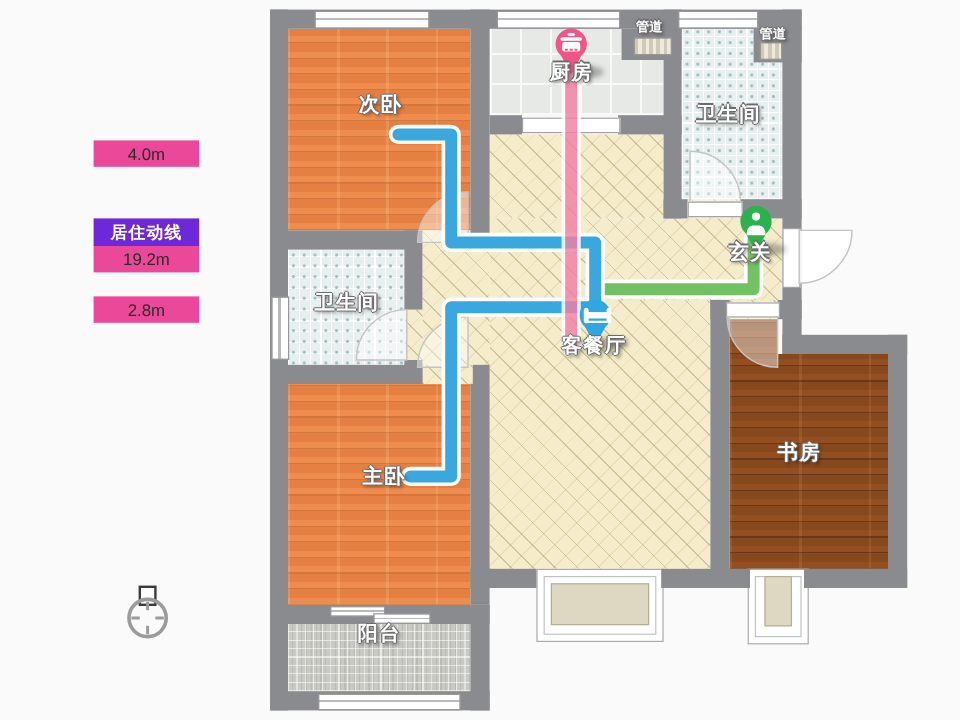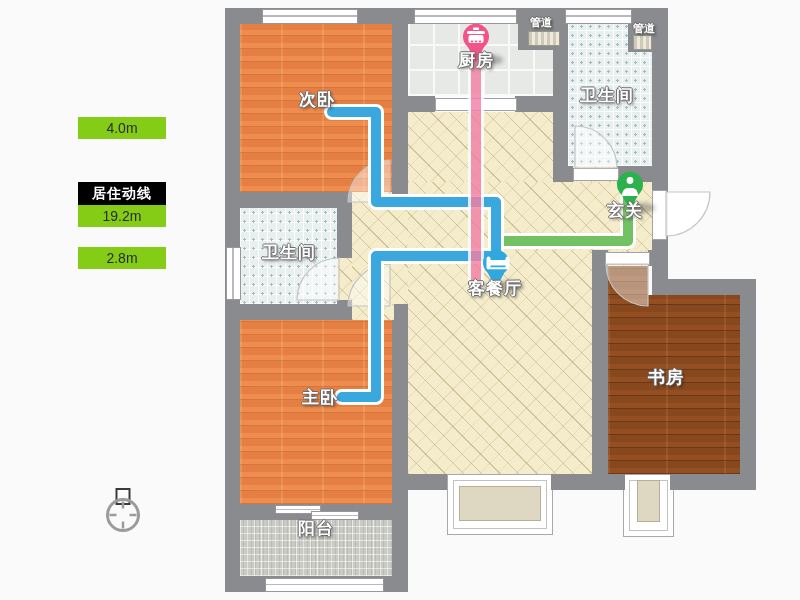--- a/index.html
+++ b/index.html
@@ -49,21 +49,21 @@
   .bay-mid{position:absolute;border:1px solid #c2c2c2;}
   .bay-inner{position:absolute;background:#ded8c2;border:1px solid #b5ae98;}
   
   .rlabel{position:absolute;transform:translate(-50%,-50%);color:#fff;font-weight:bold;font-size:17px;letter-spacing:1px;white-space:nowrap;z-index:7;
     text-shadow:1px 0 0 #6b6b6b,-1px 0 0 #6b6b6b,0 1px 0 #6b6b6b,0 -1px 0 #6b6b6b,2px 2px 3px rgba(0,0,0,.45);}
   .rlabel.small{font-size:11px;letter-spacing:0;}
   svg#overlay{position:absolute;left:0;top:0;z-index:5;}
   
   .legend-item{position:absolute;left:78px;width:88px;z-index:8;}
   .legend-head{height:23px;line-height:23px;text-align:center;color:#fff;font-size:14px;font-weight:bold;letter-spacing:1px;}
-  .legend-val{height:22px;line-height:22px;text-align:center;color:#2b2b2b;font-size:14px;background:#84cc16;}
+  .legend-val{height:22px;line-height:22px;text-align:center;color:#2b2b2b;font-size:14px;background:#ec4899;}
 </style>
 </head>
 <body>
 
 <div id="plan">
 
   <div class="floor wood-orange" style="left:240px;top:24px;width:152px;height:168px;"></div>
   <div class="floor tile-kitchen" style="left:408px;top:24px;width:145px;height:72px;"></div>
   <div class="floor tile-bath" style="left:568px;top:22px;width:84px;height:144px;"></div>
   <div class="floor beige-hatch" style="left:408px;top:112px;width:145px;height:70px;"></div>
@@ -199,36 +199,36 @@
     <g stroke="#9b9b9b" fill="none">
       <rect x="116.5" y="489" width="13" height="15" fill="#fcfcfc" stroke="#3a3a3a" stroke-width="2"></rect>
       <circle cx="123" cy="515" r="15.5" stroke-width="3"></circle>
       <line x1="123" y1="501.5" x2="123" y2="508.5" stroke-width="2.5"></line>
       <line x1="123" y1="521.5" x2="123" y2="528.5" stroke-width="2.5"></line>
       <line x1="109.5" y1="515" x2="116.5" y2="515" stroke-width="2.5"></line>
       <line x1="129.5" y1="515" x2="136.5" y2="515" stroke-width="2.5"></line>
     </g>
   </svg>
 
-  <div class="rlabel" style="left:317px;top:99px;">次卧</div>
+  <div class="rlabel" style="left:317px;top:87px;">次卧</div>
   <div class="rlabel" style="left:476px;top:60px;">厨房</div>
   <div class="rlabel small" style="left:541px;top:22px;">管道</div>
   <div class="rlabel small" style="left:644px;top:28px;">管道</div>
   <div class="rlabel" style="left:607px;top:95px;">卫生间</div>
   <div class="rlabel" style="left:625px;top:210px;">玄关</div>
   <div class="rlabel" style="left:495px;top:288px;">客餐厅</div>
   <div class="rlabel" style="left:289px;top:252px;">卫生间</div>
   <div class="rlabel" style="left:320px;top:397px;">主卧</div>
   <div class="rlabel" style="left:666px;top:377px;">书房</div>
   <div class="rlabel" style="left:316px;top:528px;">阳台</div>
 
   <div class="legend-item" style="top:117px;">
     <div class="legend-val">4.0m</div>
   </div>
   <div class="legend-item" style="top:182px;">
-    <div class="legend-head" style="background: #000000;">居住动线</div>
+    <div class="legend-head" style="background: #6d28d9;">居住动线</div>
     <div class="legend-val">19.2m</div>
   </div>
   <div class="legend-item" style="top:247px;">
     <div class="legend-val">2.8m</div>
   </div>
 
 </div>
 
 </body></html>

